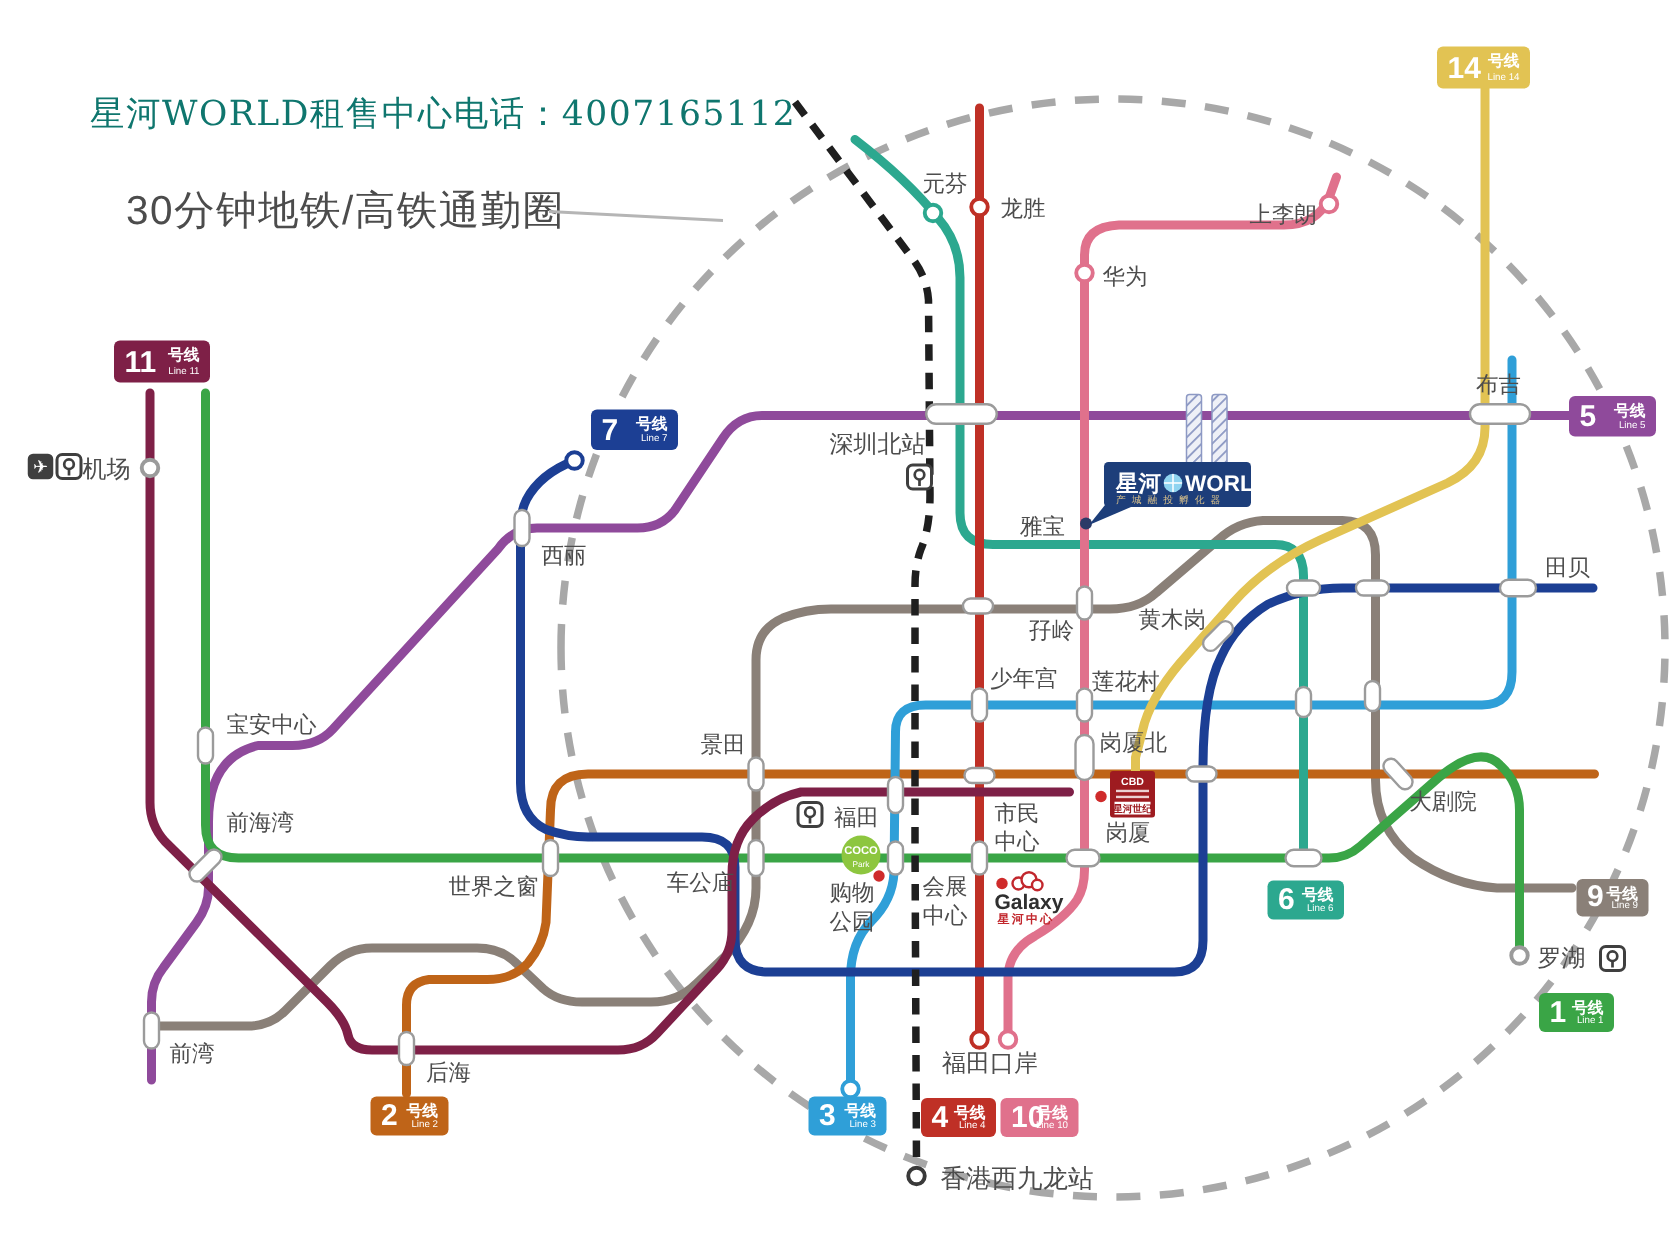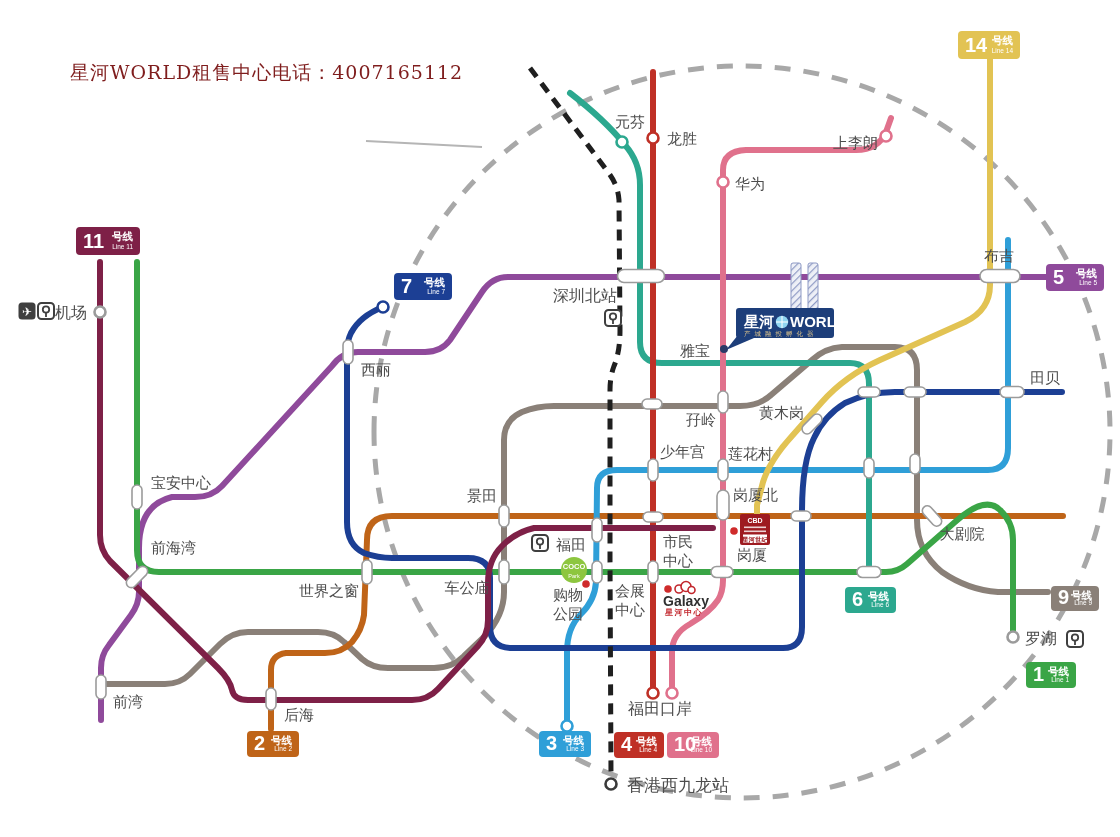--- a/index.html
+++ b/index.html
@@ -1,29 +1,30 @@
 <!DOCTYPE html>
 <html><head>
 <meta charset="utf-8">
 <style>
   html,body{margin:0;padding:0;background:#fff;}
   #stage{position:relative;width:1120px;height:837px;background:#fff;overflow:hidden;
          font-family:"Liberation Sans","DejaVu Sans",sans-serif;}
   #mapsvg{position:absolute;left:0;top:0;}
   .phone{position:absolute;left:60px;top:60px;font-family:"DejaVu Serif","Liberation Serif",serif;
-         font-size:19px;color:#7f1d1d;letter-spacing:1px;white-space:nowrap;margin-left:10px;}
+         font-size:23px;color:#0f766e;letter-spacing:1px;white-space:nowrap;}
   .title{position:absolute;left:84px;top:122px;font-size:27px;color:#4c4c4c;font-weight:500;
          letter-spacing:1px;white-space:nowrap;}
   svg text{font-family:"Liberation Sans","DejaVu Sans",sans-serif;}
 </style>
 </head>
 <body>
 
 <div id="stage">
   <div class="phone">星河WORLD租售中心电话：4007165112</div>
+  <div class="title">30分钟地铁/高铁通勤圈</div>
   <svg id="mapsvg" width="1120" height="837" viewBox="0 0 1120 837">
       <defs>
         <pattern id="hatch" width="5" height="5" patternUnits="userSpaceOnUse" patternTransform="rotate(45)">
           <rect width="5" height="5" fill="#eef0f7"></rect>
           <line x1="0" y1="0" x2="0" y2="5" stroke="#8d99c4" stroke-width="2.4"></line>
         </pattern>
       </defs>
       <path d="M 374 432 A 368 366 0 1 1 1110 432 A 368 366 0 1 1 374 432" fill="none" stroke="#a8a8a8" stroke-width="5" stroke-dasharray="16 13" stroke-linecap="butt" stroke-linejoin="round"></path>
       <path d="M 366 141 L 482 147" fill="none" stroke="#b5b5b5" stroke-width="2" stroke-linecap="butt" stroke-linejoin="round"></path>
       <path d="M 101 720 L 101 668 Q 101 655 109 645 L 131 615 Q 139 604 139 592 L 139 548 Q 139 505 172 497 L 195 497 Q 212 497 222 486 L 332 366 Q 342 352 358 352 L 425 352 Q 441 352 450 340 L 482 292 Q 492 277 508 277 L 1046 277" fill="none" stroke="#8f4a9b" stroke-width="6" stroke-linecap="round" stroke-linejoin="round"></path>

